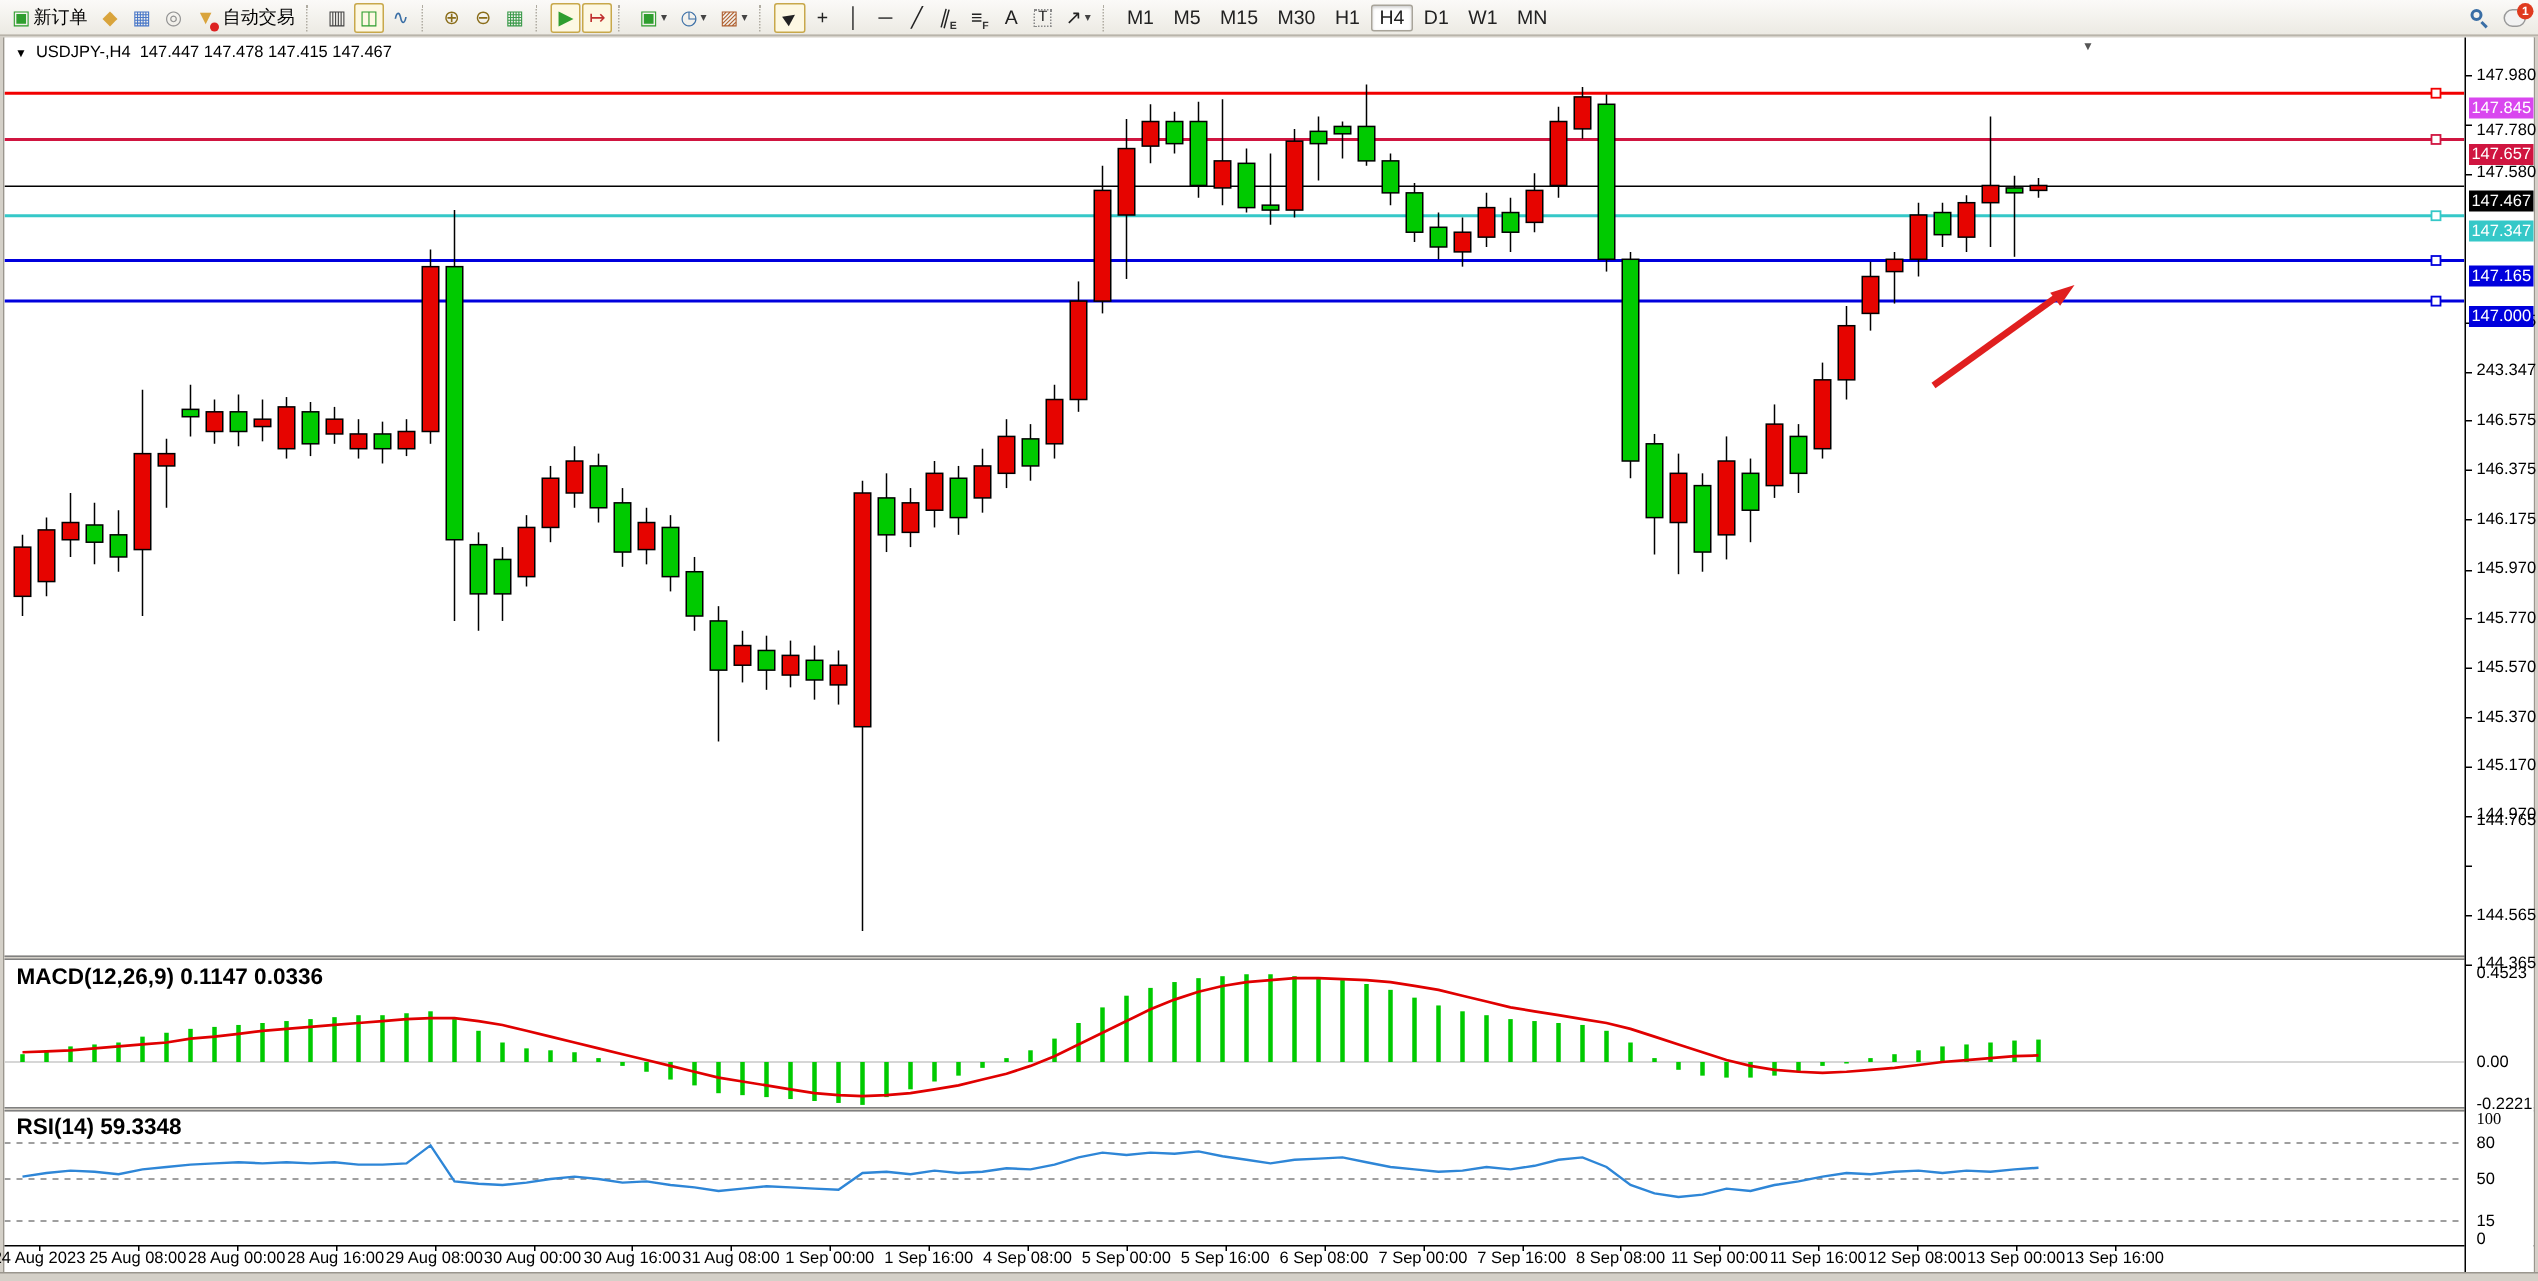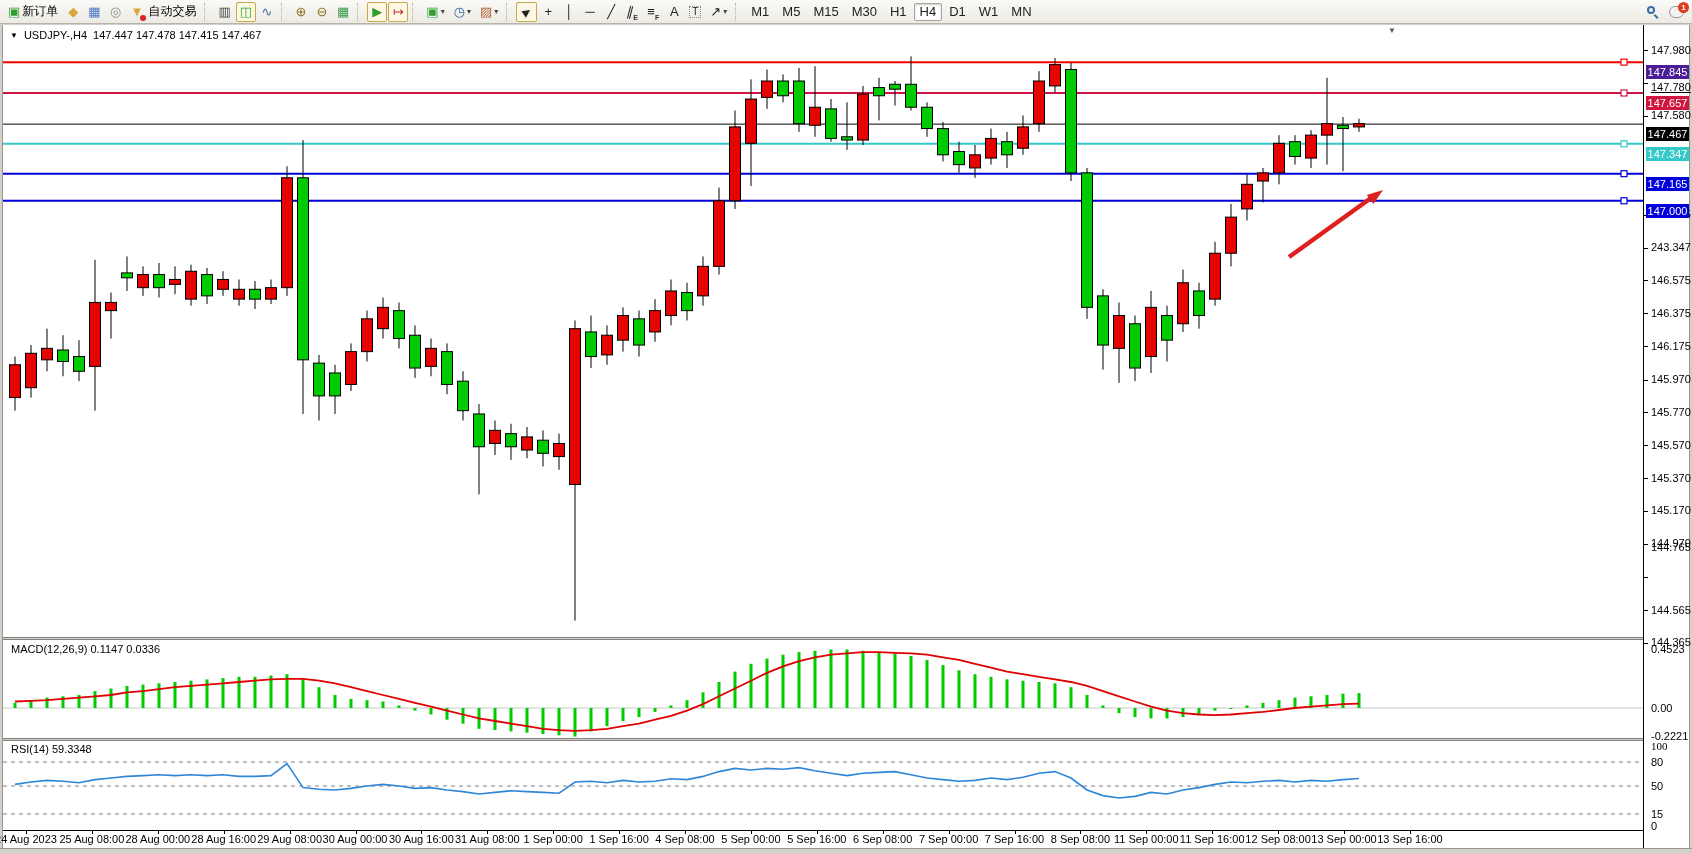--- a/index.html
+++ b/index.html
@@ -37,21 +37,21 @@
   .edge-b{position:absolute;left:0;top:848px;width:1692px;height:6px;background:#d4d0c8;border-top:1px solid #9a968e;}
   svg{position:absolute;display:block;}
   .divider{position:absolute;left:3px;width:1686px;height:3px;background:#d4d0c8;
     border-top:1px solid #808080;border-bottom:1px solid #808080;}
   .axis-top{position:absolute;left:3px;top:830px;width:1686px;height:1px;background:#000;}
   .price-axis{position:absolute;left:1643px;top:25px;width:46px;height:823px;background:#fff;border-left:1px solid #000;}
   .ptick{position:absolute;left:0;width:4px;height:1px;background:#000;}
   .plabel{position:absolute;left:7px;font-size:11px;white-space:nowrap;}
   .linelabel{position:absolute;left:2px;width:43px;height:14px;line-height:14px;text-align:center;
     color:#fff;font-size:11px;}
-  .ind-label{position:absolute;font-size:11px;color:#000;white-space:nowrap;}
+  .ind-label{position:absolute;font-size:15px;color:#000;white-space:nowrap;font-weight:bold;}
   .time-axis{position:absolute;left:3px;top:831px;width:1640px;height:17px;}
   .dlabel{position:absolute;top:2px;transform:translateX(-50%);font-size:11px;white-space:nowrap;}
   .dtick{position:absolute;top:-1px;width:1px;height:4px;background:#000;}
   .title-row{position:absolute;left:10px;top:29px;display:flex;align-items:center;gap:6px;font-size:11px;}
   .oneclick{font-size:8px;color:#000;}
   .shift-marker{position:absolute;left:1388px;top:26px;font-size:8px;color:#555;}
 </style>
 </head>
 <body>
 
@@ -476,21 +476,21 @@
       <line x1="0" y1="45" x2="1640" y2="45" stroke="#808080" stroke-width="1" stroke-dasharray="4,4"></line>
       <line x1="0" y1="73" x2="1640" y2="73" stroke="#808080" stroke-width="1" stroke-dasharray="4,4"></line>
       <polyline points="12,43.4 28,41.0 44,39.4 60,40.2 76,41.8 92,38.6 108,37.0 124,35.4 140,34.6 156,33.8 172,34.6 188,33.8 204,34.6 220,33.8 236,35.4 252,35.4 268,34.6 284,22.6 300,46.6 316,48.2 332,49.0 348,47.4 364,45.0 380,43.4 396,45.0 412,47.4 428,46.6 444,49.0 460,50.6 476,53.0 492,51.4 508,49.8 524,50.6 540,51.4 556,52.2 572,41.0 588,40.2 604,41.8 620,39.4 636,41.0 652,40.2 668,37.8 684,38.6 700,35.4 716,30.6 732,27.4 748,29.0 764,27.4 780,28.2 796,26.6 812,29.8 828,32.2 844,34.6 860,32.2 876,31.4 892,30.6 908,33.8 924,37.0 940,38.6 956,40.2 972,39.4 988,37.0 1004,38.6 1020,36.2 1036,32.2 1052,30.6 1068,37.0 1084,49.0 1100,54.6 1116,57.0 1132,55.4 1148,51.4 1164,53.0 1180,49.0 1196,46.6 1212,43.4 1228,41.0 1244,41.8 1260,40.2 1276,39.4 1292,41.0 1308,39.4 1324,40.2 1340,38.6 1356,37.5" fill="none" stroke="#2e86d7" stroke-width="1.6"></polyline>
     </svg>
   <div class="axis-top"></div>
 
   <div class="price-axis" id="paxis">
       <div class="ptick" style="top: 25px;"></div>
       <div class="plabel" style="top: 18.5px;">147.980</div>
       <div class="ptick" style="top: 57.803px;"></div>
-      <div class="plabel" style="top: 56px; text-decoration: underline;">147.780</div>
+      <div class="plabel" style="top: 56px;">147.780</div>
       <div class="ptick" style="top: 90.606px;"></div>
       <div class="plabel" style="top: 84.106px;">147.580</div>
       <div class="ptick" style="top: 189.835px;"></div>
       <div class="plabel" style="top: 183.335px;">146.975</div>
       <div class="ptick" style="top: 222.638px;"></div>
       <div class="plabel" style="top: 216.138px;">243.347</div>
       <div class="ptick" style="top: 255.441px;"></div>
       <div class="plabel" style="top: 248.941px;">146.575</div>
       <div class="ptick" style="top: 288.244px;"></div>
       <div class="plabel" style="top: 281.744px;">146.375</div>
@@ -515,21 +515,21 @@
       <div class="ptick" style="top: 617.915px;"></div>
       <div class="plabel" style="top: 611.415px;">144.365</div>
       <div class="plabel" style="top: 617.701px;">0.4523</div>
       <div class="plabel" style="top: 676.5px;">0.00</div>
       <div class="plabel" style="top: 705.373px;">-0.2221</div>
       <div class="plabel" style="top: 714.5px; font-family: Liberation Serif, serif;">100</div>
       <div class="plabel" style="top: 730.5px;">80</div>
       <div class="plabel" style="top: 754.5px;">50</div>
       <div class="plabel" style="top: 782.5px;">15</div>
       <div class="plabel" style="top: 794.5px;">0</div>
-      <div class="linelabel" style="top: 40.142px; background: #4c1d95;">147.845</div>
+      <div class="linelabel" style="top: 40.142px; background: #d946ef;">147.845</div>
       <div class="linelabel" style="top: 70.9769px; background: rgb(208, 21, 64);">147.657</div>
       <div class="linelabel" style="top: 121.822px; background: rgb(53, 200, 200);">147.347</div>
       <div class="linelabel" style="top: 151.672px; background: rgb(0, 0, 221);">147.165</div>
       <div class="linelabel" style="top: 178.735px; background: rgb(0, 0, 221);">147.000</div>
       <div class="linelabel" style="top: 102.14px; background: rgb(0, 0, 0);">147.467</div>
     </div>
   <div class="time-axis" id="taxis">
       <div class="dtick" style="left: 23px;"></div>
       <div class="dlabel" style="left: 23px;">24 Aug 2023</div>
       <div class="dtick" style="left: 88.9px;"></div>

